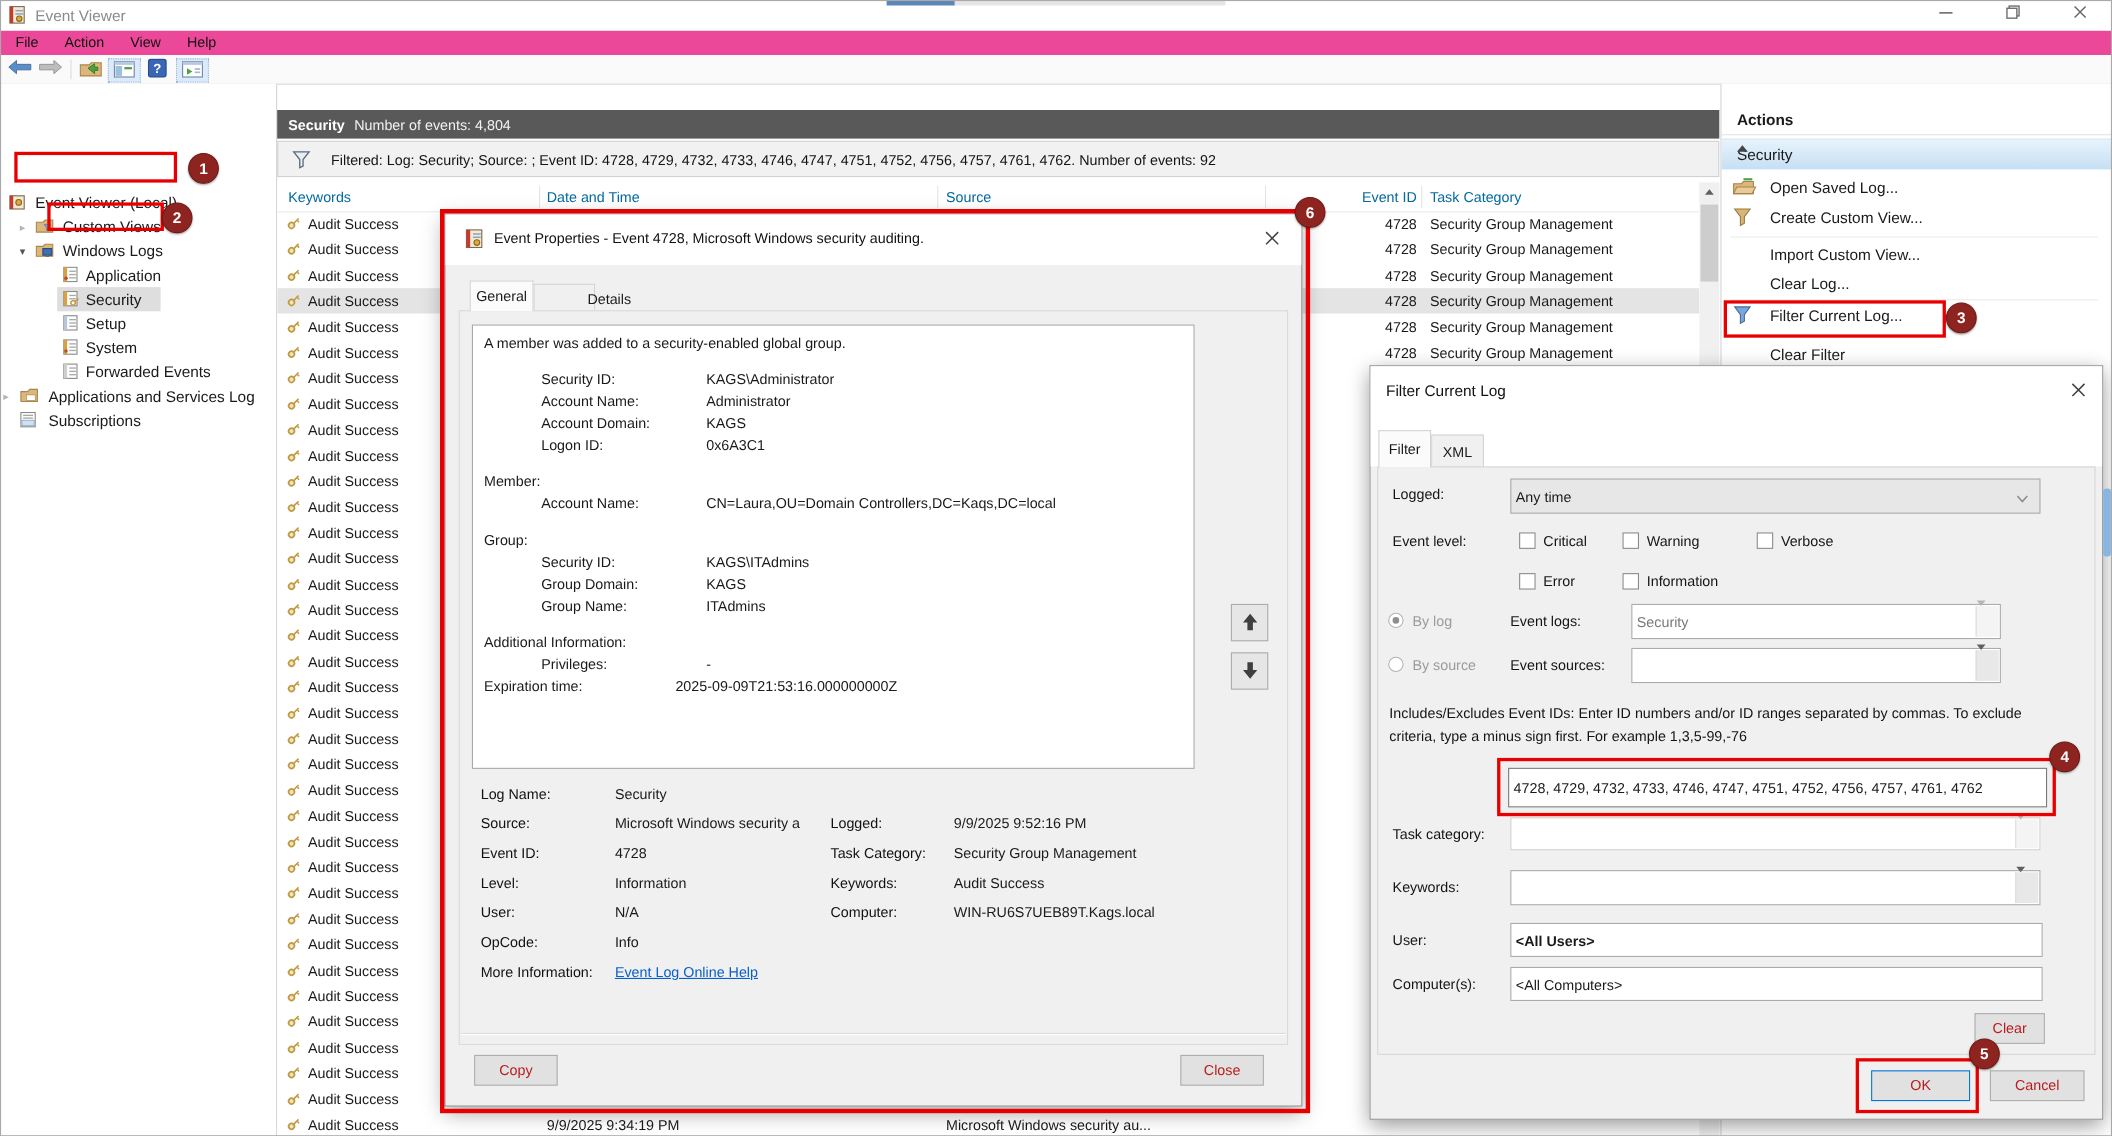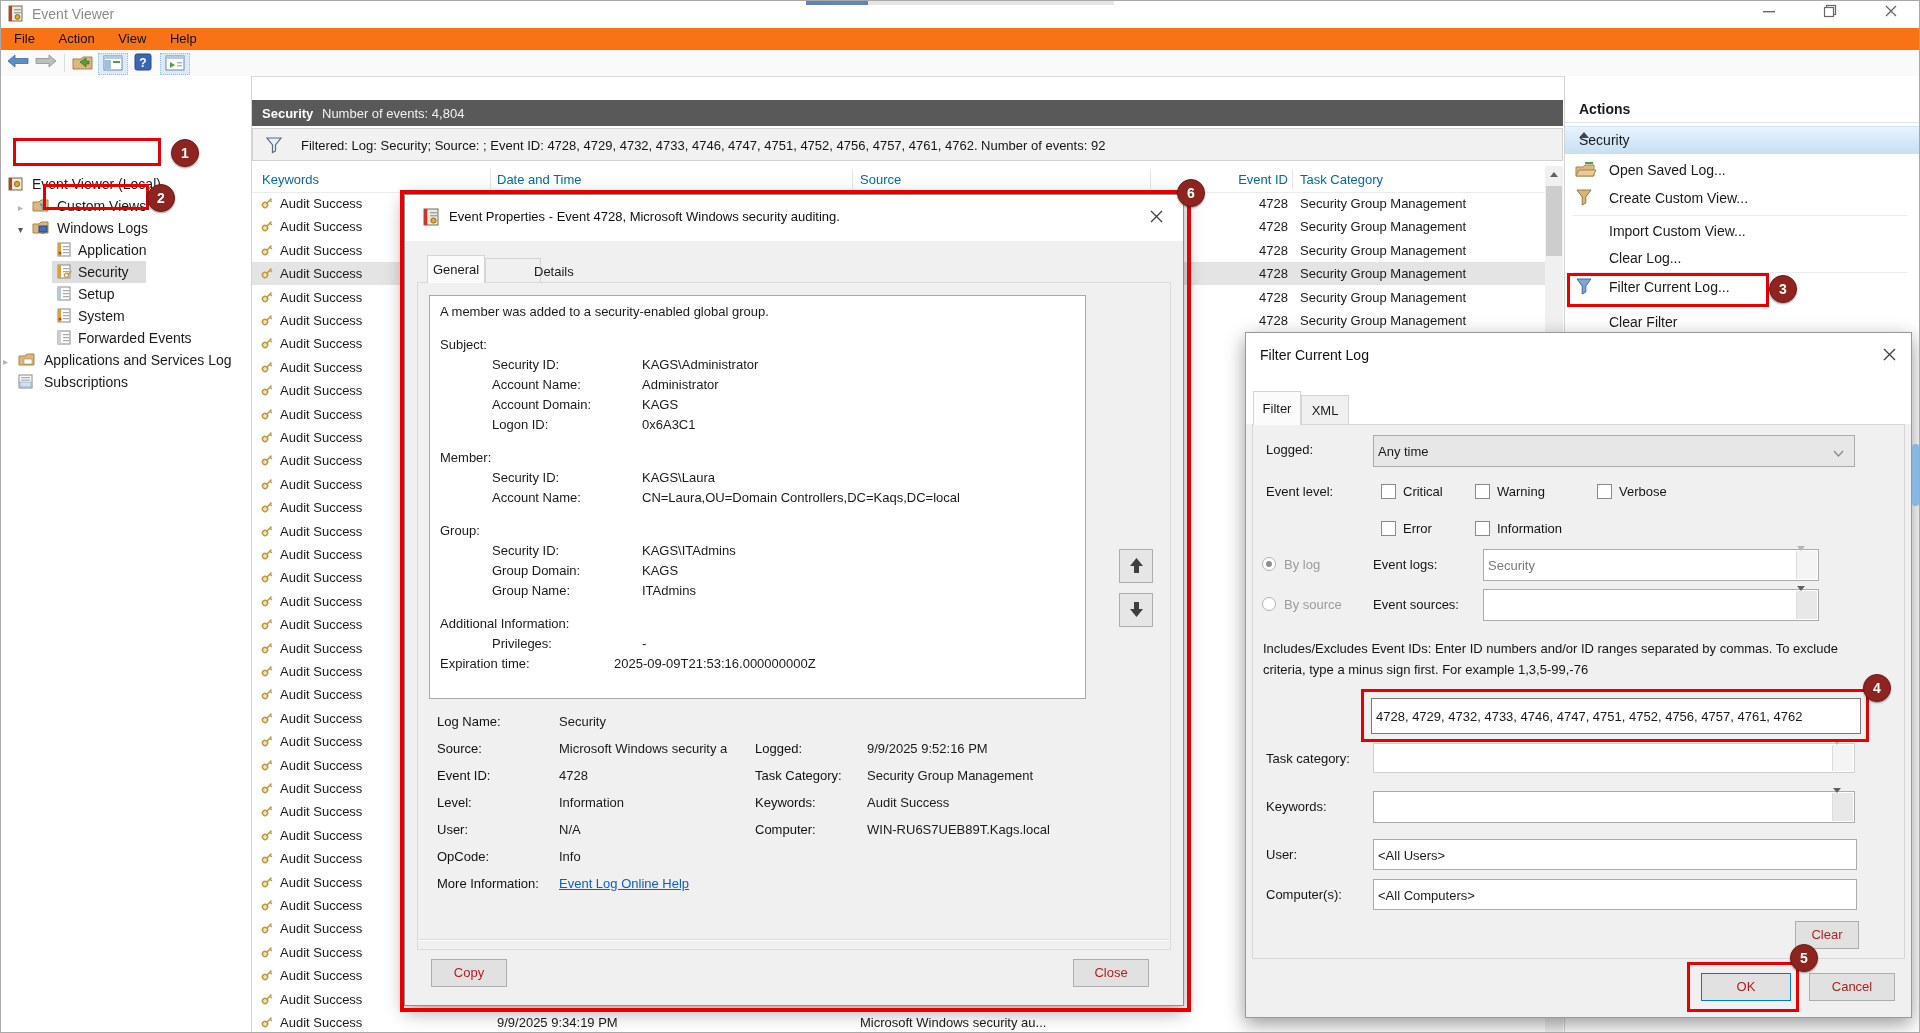--- a/index.html
+++ b/index.html
@@ -4,21 +4,21 @@
 <style>
   html,body{margin:0;padding:0;}
   body{width:1920px;height:1033px;position:relative;overflow:hidden;background:#fff;
        font-family:"Liberation Sans","DejaVu Sans",sans-serif;font-size:13px;color:#1a1a1a;}
   .abs{position:absolute;}
   .frame{inset:0;border:1px solid #a9a9a9;pointer-events:none;z-index:60;}
   
   .titlebar{left:0;top:0;width:1920px;height:28px;background:#fff;border-bottom:1px solid #ececec;}
   .title-text{left:32px;top:6px;color:#8b8b8b;font-size:14px;}
   .winbtn{top:4px;width:30px;height:20px;text-align:center;}
-  .menubar{left:0;top:28px;width:1920px;height:22px;background:#f97316;border-bottom:1px solid #f0f0f0;}
+  .menubar{left:0;top:28px;width:1920px;height:22px;background:#ec4899;border-bottom:1px solid #f0f0f0;}
   .menu-item{display:inline-block;padding:3px 10px;font-size:13px;color:#111;}
   .menu-item:first-child{margin-left:4px;}
   .toolbar{left:0;top:50px;width:1920px;height:26px;background:#fafafa;border-bottom:1px solid #d9d9d9;}
   .tbtn{top:3px;height:20px;}
   .toggle{background:#dceafa;border:1px dotted #9cbbdd;}
   .vsep{top:4px;width:1px;height:18px;background:#dcdcdc;}
   
   .tree{left:0;top:76px;width:251px;height:957px;background:#fff;border-right:1px solid #d4d4d4;}
   .titem{position:absolute;left:0;width:250px;height:22px;font-size:14px;}
   .titem .lbl{position:absolute;top:3px;white-space:nowrap;}
@@ -865,28 +865,26 @@
     <span class="dlg-x" style="left:744px;top:14px;"><svg width="16" height="16">
           <path d="M2 2 L13 13 M13 2 L2 13" stroke="#444" stroke-width="1.4"></path>
         </svg></span>
   </div>
   <div class="tab active" style="left:22px;top:60px;width:58px;height:28px;line-height:28px;">General</div>
   <div class="tab inactive" style="left:80px;top:63px;width:56px;height:25px;line-height:25px;padding-left:48px;">Details</div>
   <div class="ep-panel"></div>
   <div class="ep-box" id="ep-text">
       <div class="ep-line"><span>A member was added to a security-enabled global group.</span></div>
       <div class="ep-gap"></div>
-      <div class="ep-line"><span class="ep-h">Subject:</span></div>
       <div class="ep-line"><span class="ep-fl">Security ID:</span><span>KAGS\Administrator</span></div>
       <div class="ep-line"><span class="ep-fl">Account Name:</span><span>Administrator</span></div>
       <div class="ep-line"><span class="ep-fl">Account Domain:</span><span>KAGS</span></div>
       <div class="ep-line"><span class="ep-fl">Logon ID:</span><span>0x6A3C1</span></div>
       <div class="ep-gap"></div>
       <div class="ep-line"><span class="ep-h">Member:</span></div>
-      <div class="ep-line"><span class="ep-fl">Security ID:</span><span>KAGS\Laura</span></div>
       <div class="ep-line"><span class="ep-fl">Account Name:</span><span>CN=Laura,OU=Domain Controllers,DC=Kaqs,DC=local</span></div>
       <div class="ep-gap"></div>
       <div class="ep-line"><span class="ep-h">Group:</span></div>
       <div class="ep-line"><span class="ep-fl">Security ID:</span><span>KAGS\ITAdmins</span></div>
       <div class="ep-line"><span class="ep-fl">Group Domain:</span><span>KAGS</span></div>
       <div class="ep-line"><span class="ep-fl">Group Name:</span><span>ITAdmins</span></div>
       <div class="ep-gap"></div>
       <div class="ep-line"><span class="ep-h">Additional Information:</span></div>
       <div class="ep-line"><span class="ep-fl">Privileges:</span><span>-</span></div>
       <div class="ep-line"><span class="ep-exl">Expiration time:</span><span>2025-09-09T21:53:16.000000000Z</span></div>
@@ -982,21 +980,21 @@
   <div class="field" style="left:127px;top:410px;width:482px;height:30px;border-color:#cfcfcf;">
     <span class="combo-btn"><span class="tri-dn dis" style="margin-top:11px;"></span></span>
   </div>
 
   <span class="fl" style="left:20px;top:466px;">Keywords:</span>
   <div class="field" style="left:127px;top:458px;width:482px;height:32px;">
     <span class="combo-btn" style="background:#e8e8e8;"><span class="tri-dn"></span></span>
   </div>
 
   <span class="fl" style="left:20px;top:514px;">User:</span>
-  <div class="field" style="left:127px;top:506px;width:484px;height:31px;">
+  <div class="field" style="left:127px;top:506px;width:484px;height:31px;font-weight:bold;">
     <span class="val">&lt;All Users&gt;</span>
   </div>
   <span class="fl" style="left:20px;top:554px;">Computer(s):</span>
   <div class="field" style="left:127px;top:546px;width:484px;height:31px;">
     <span class="val">&lt;All Computers&gt;</span>
   </div>
 
   <div class="btn" style="left:549px;top:588px;width:64px;height:28px;line-height:26px;">Clear</div>
   <div class="btn default" style="left:455px;top:640px;width:90px;height:28px;line-height:26px;">OK</div>
   <div class="btn" style="left:563px;top:640px;width:86px;height:28px;line-height:26px;">Cancel</div>

